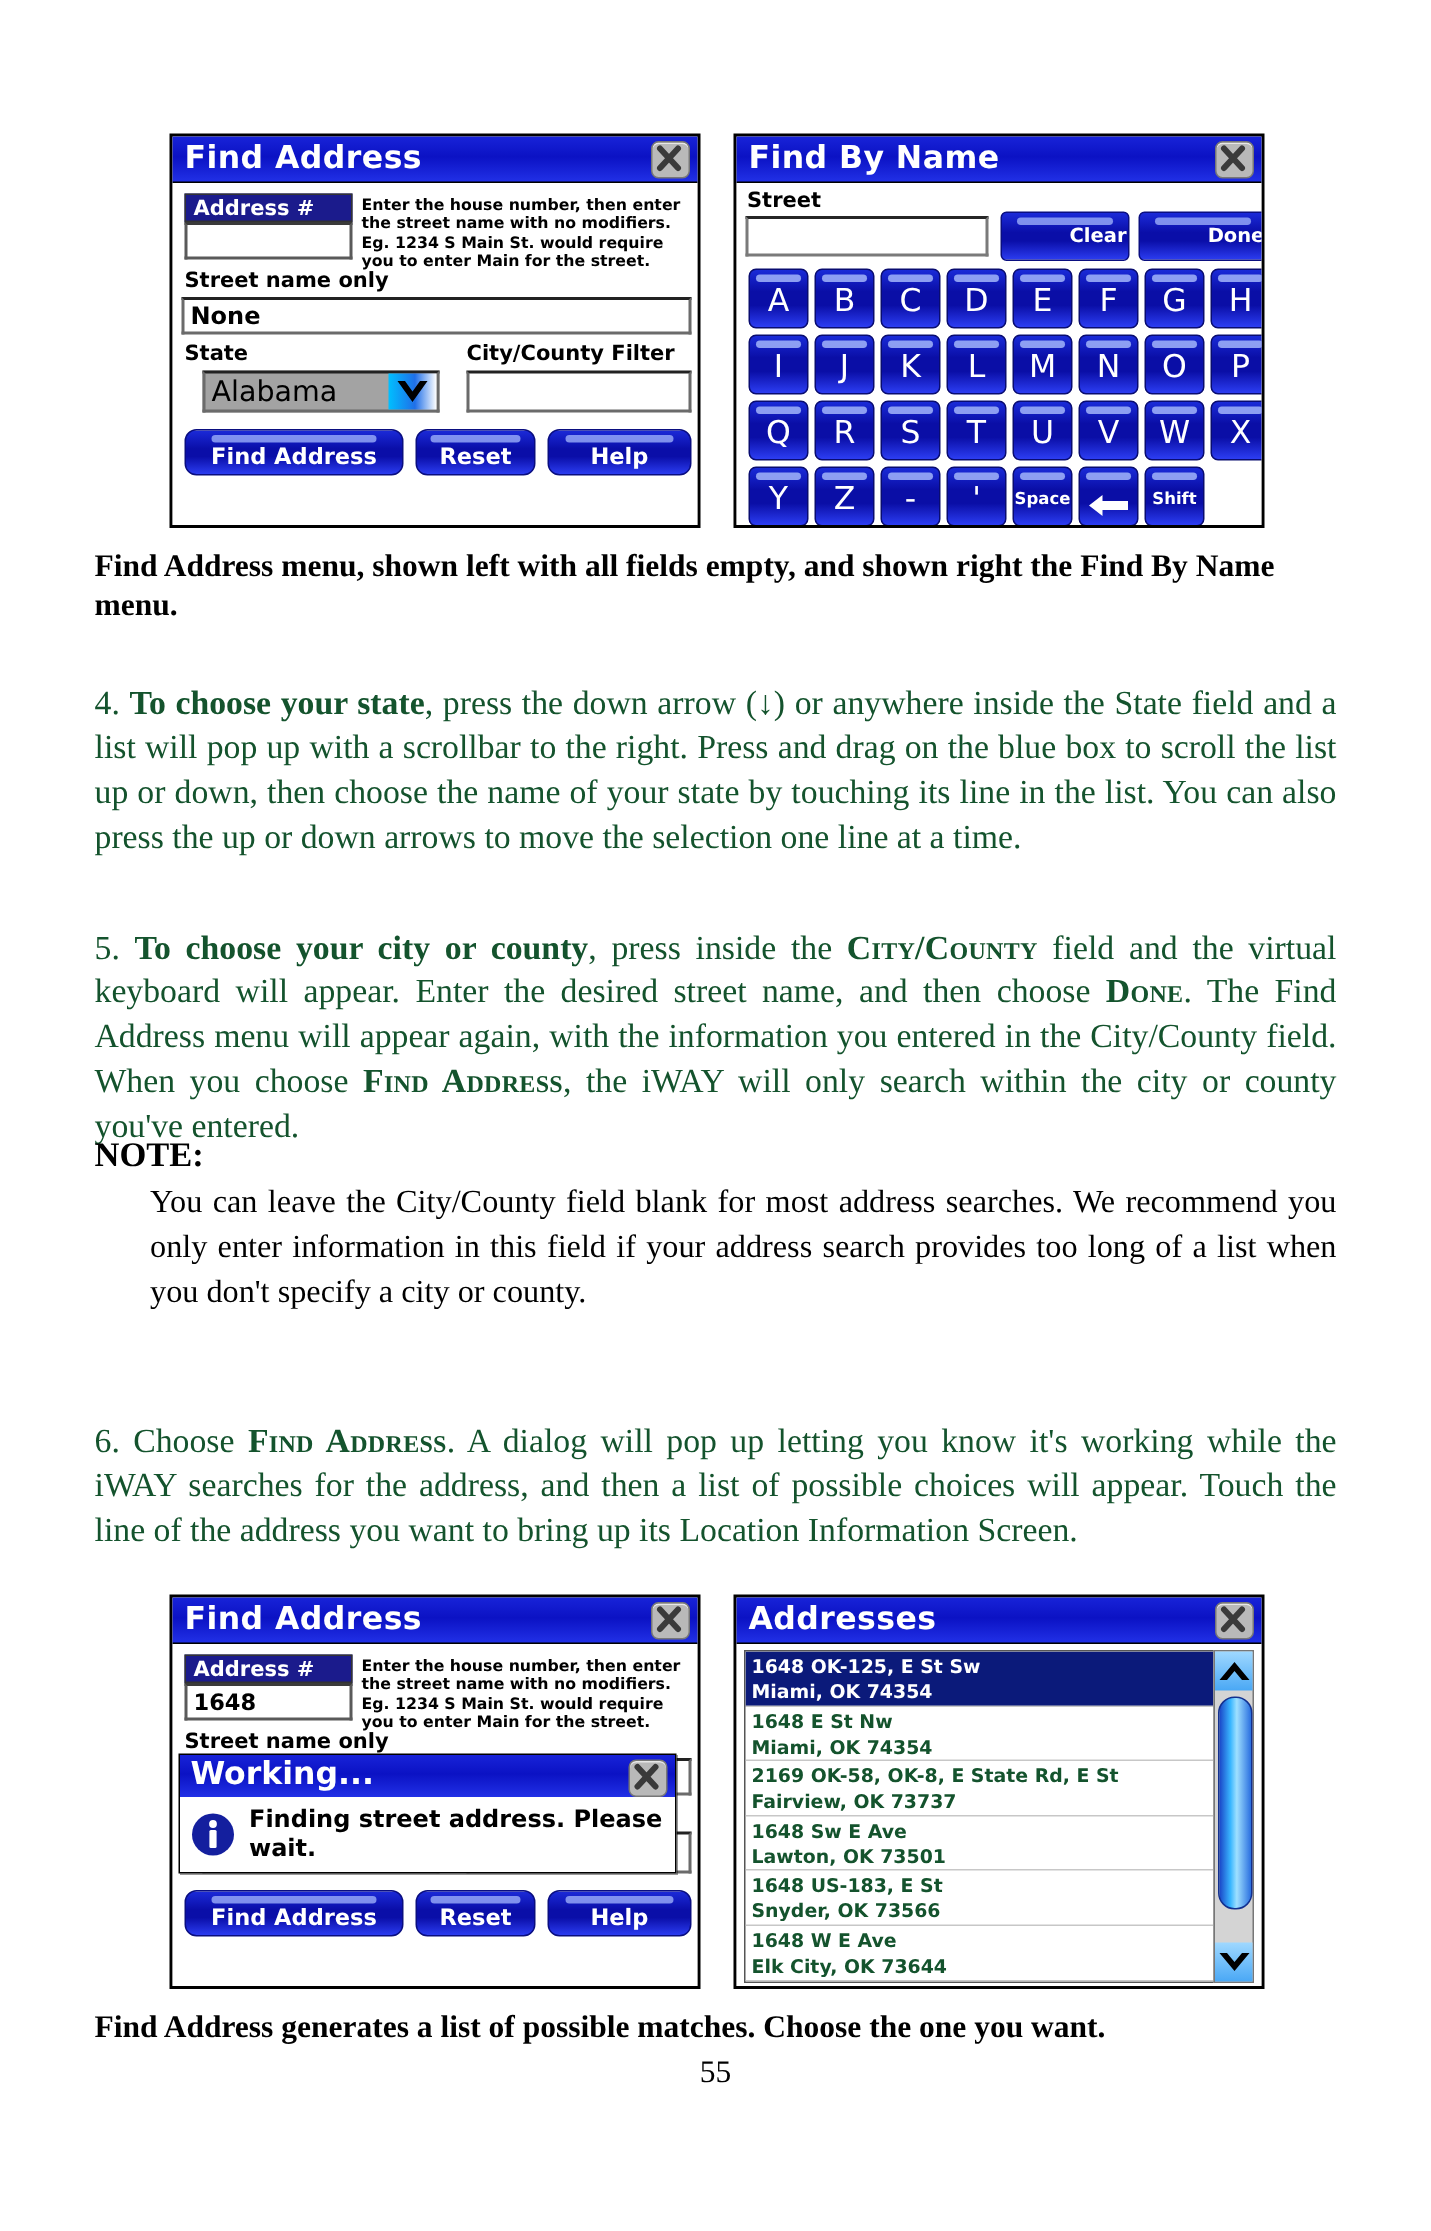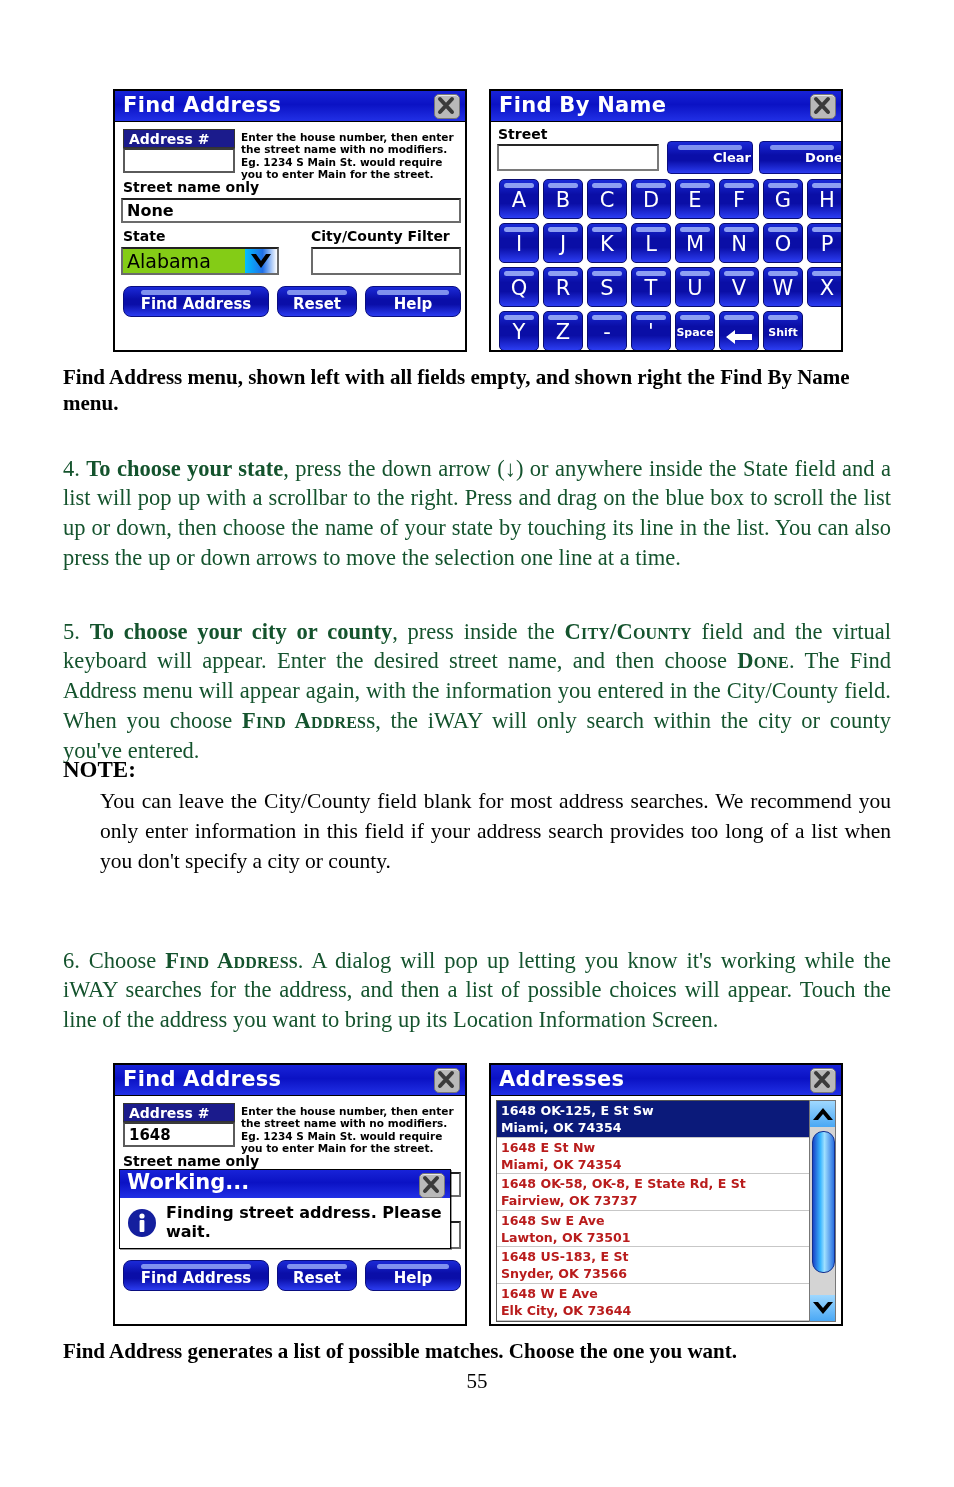--- a/index.html
+++ b/index.html
@@ -136,25 +136,25 @@
     font-size: 16px;
     font-weight: bold;
     padding: 1px 0 0 4px;
     font-family: "DejaVu Sans", sans-serif;
   }
   .state-label { left: 8px; top: 106px; }
   .ccf-label   { left: 196px; top: 106px; }
 
   .state-combo {
     position: absolute;
-    left: 6px; top: 125px;
+    left: 20px; top: 125px;
     width: 158px; height: 28px;
     border: 2px solid #6b6b6b;
     border-top: 2px solid #222;
-    background: #84cc16;
+    background: #a3a3a3;
     box-sizing: border-box;
   }
   .state-combo .val {
     position: absolute;
     left: 4px; top: 1px;
     font-size: 19px;
     color: #000;
     font-family: "DejaVu Sans", sans-serif;
   }
   .state-combo .arrowbox {
@@ -323,21 +323,21 @@
   }
   .arow {
     height: 36.6px;
     border-bottom: 1px solid #c7c7c7;
     padding: 1px 0 0 4px;
     box-sizing: border-box;
     font-family: "DejaVu Sans", sans-serif;
     font-size: 12.6px;
     font-weight: bold;
     line-height: 17px;
-    color: #b91c1c;
+    color: #14532d;
     white-space: nowrap;
     overflow: hidden;
   }
   .arow.sel { background: #0b1a7a; color: #ffffff; }
 
   .scrollbar {
     position: absolute;
     right: 5px; top: 4px;
     width: 27px; height: 222px;
     border: 1px solid #777;
@@ -725,21 +725,21 @@
         <div class="addrlist" id="addr-list">
             <div class="arow sel">
               <div>1648 OK-125, E St Sw</div>
               <div>Miami, OK  74354</div>
             </div>
             <div class="arow">
               <div>1648 E St Nw</div>
               <div>Miami, OK  74354</div>
             </div>
             <div class="arow">
-              <div>1648 OK-58, OK-8, E State Rd, E St</div>
+              <div>2169 OK-58, OK-8, E State Rd, E St</div>
               <div>Fairview, OK  73737</div>
             </div>
             <div class="arow">
               <div>1648 Sw E Ave</div>
               <div>Lawton, OK  73501</div>
             </div>
             <div class="arow">
               <div>1648 US-183, E St</div>
               <div>Snyder, OK  73566</div>
             </div>

